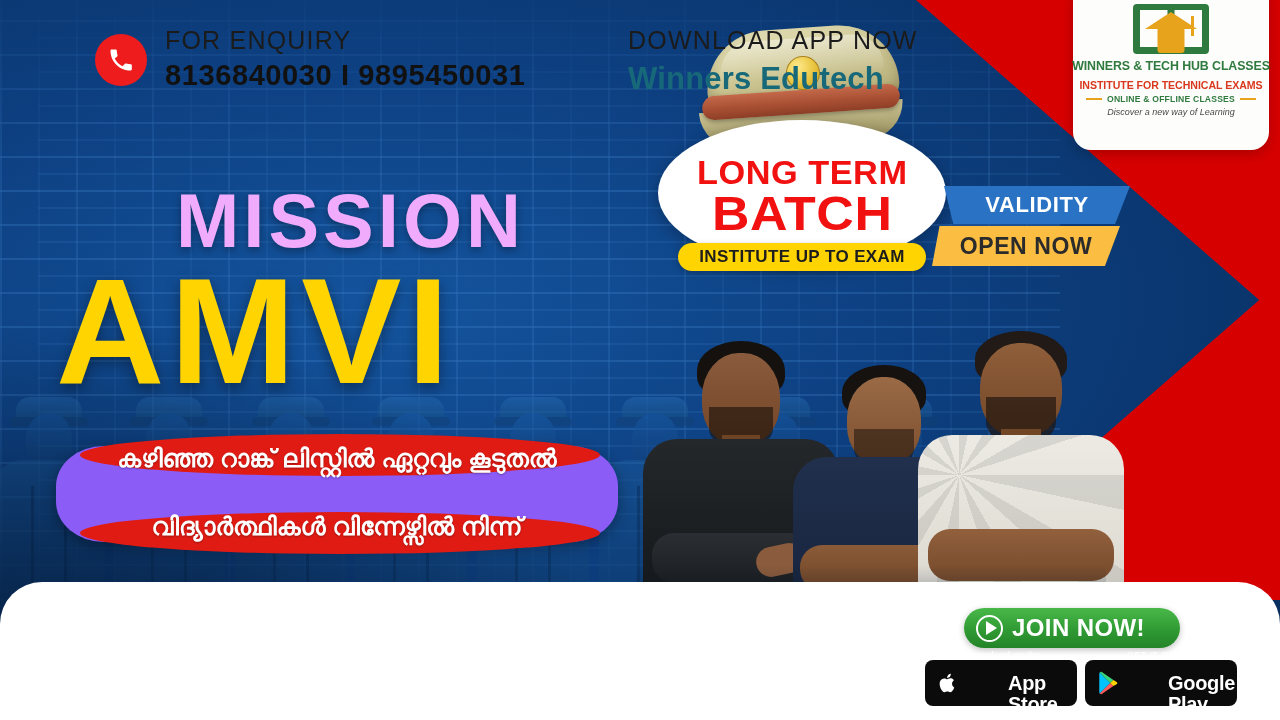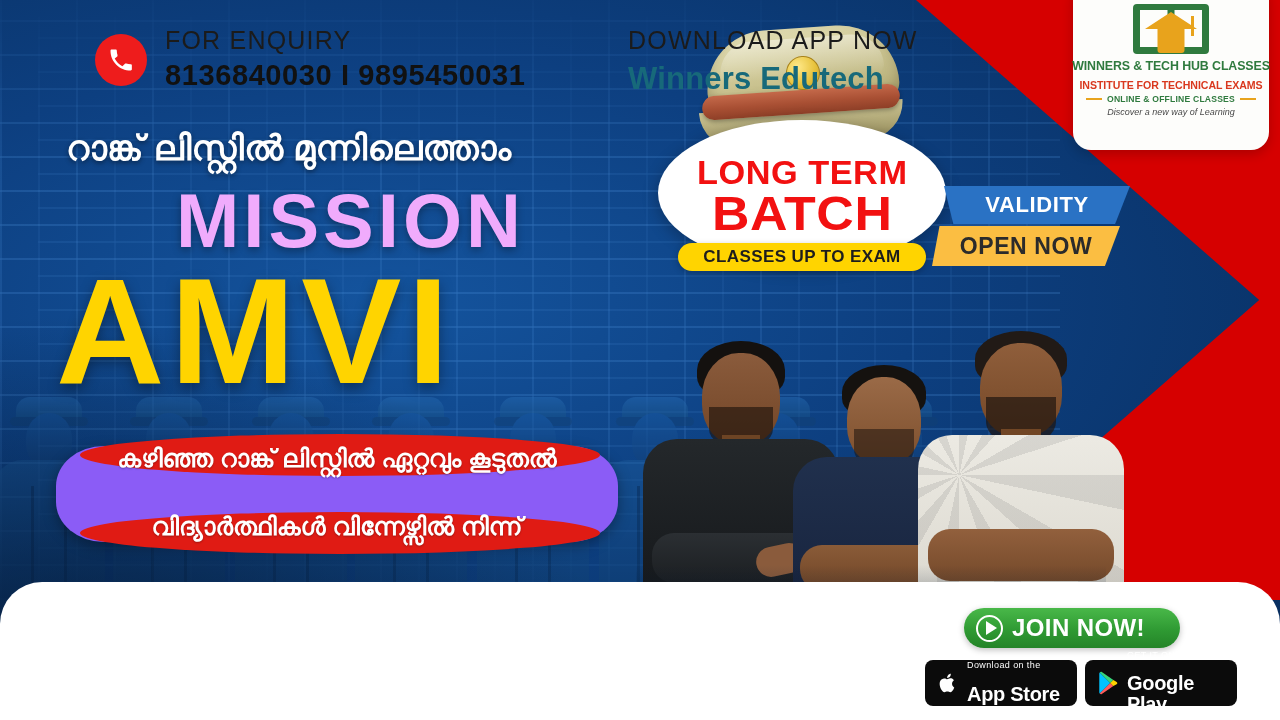--- a/index.html
+++ b/index.html
@@ -318,21 +318,21 @@
   .join-btn span{ color:#fff; font-size:24px; font-weight:800; letter-spacing:.4px; }
 
   .store{
     position:absolute; top:660px; height:46px; border-radius:8px; background:#0b0b0b;
     display:flex; align-items:center; gap:8px; padding:0 12px;
   }
   .store.apple{ left:925px; width:152px; }
   .store.gplay{ left:1085px; width:152px; }
   .store .txt{ display:flex; flex-direction:column; line-height:1.05;gap:13px; }
   .store .small{ color:#fff; font-size:9px; letter-spacing:.4px; }
-  .store .big{ color:#fff; font-size:20px; font-weight:700; letter-spacing:-.3px; }
+  .store .big{ color:#fff; font-size:20px; font-weight:700; letter-spacing:-.3px;margin-left:41px; }
   .apple-glyph{ width:22px; height:26px; fill:#fff; flex:none; }
   .play-glyph{ width:22px; height:24px; flex:none; }
 </style>
 </head>
 <body>
 
 <div class="banner">
 
   <div class="bg-blue-base"></div>
   <div class="bg-brick"></div>
@@ -377,42 +377,41 @@
     <div class="cop" style="left:840px">
         <div class="cap"></div>
         <div class="head"></div>
         <div class="body"></div>
       </div>
   </div>
   <div class="bg-vignette"></div>
 
   <div class="red-right-2"></div>
 
-  <div class="ml-line l2">റാങ്ക് ലിസ്റ്റില്‍ മുന്നിലെത്താം</div>
   <div class="mission">MISSION</div>
   <div class="amvi">AMVI</div>
 
   <div class="red-caption">
     <span>കഴിഞ്ഞ റാങ്ക് ലിസ്റ്റില്‍ ഏറ്റവും കൂടുതല്‍</span>
     <span>വിദ്യാര്‍ത്ഥികള്‍ വിന്നേഴ്സില്‍ നിന്ന്</span>
   </div>
 
   <div class="cap-art">
     <div class="cap-peak"></div>
     <div class="cap-crown"></div>
     <div class="cap-band"></div>
     <div class="cap-badge"></div>
   </div>
 
   <div class="batch">
     <div class="bt1">LONG TERM</div>
     <div class="bt2">BATCH</div>
   </div>
   <div class="batch-pill">
-    <span>CLASSES UP TO EXAM</span>
+    <span>INSTITUTE UP TO EXAM</span>
   </div>
 
   <div class="rib rib-adm">
     <span>VALIDITY</span>
   </div>
   <div class="rib rib-open">
     <span>OPEN NOW</span>
   </div>
 
   <div class="logo-card">

